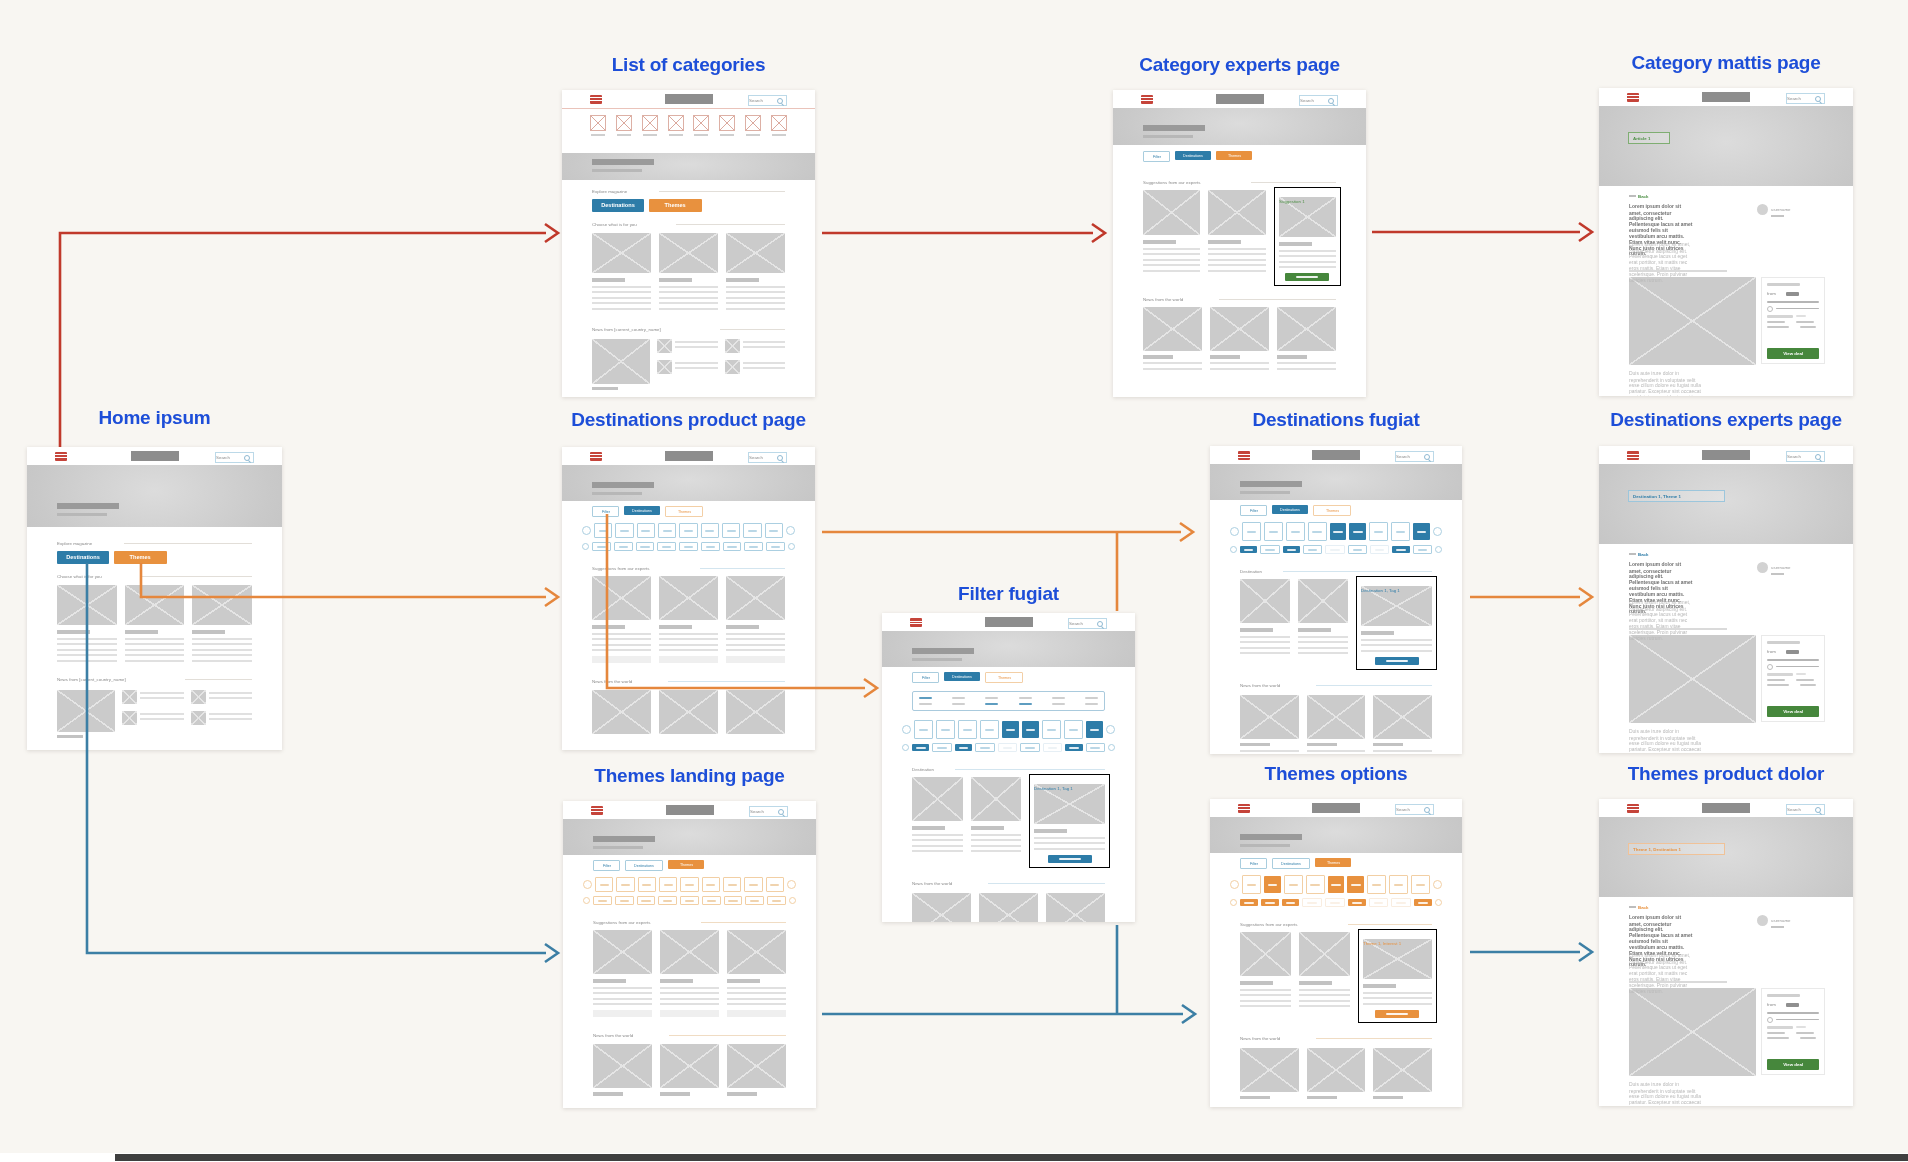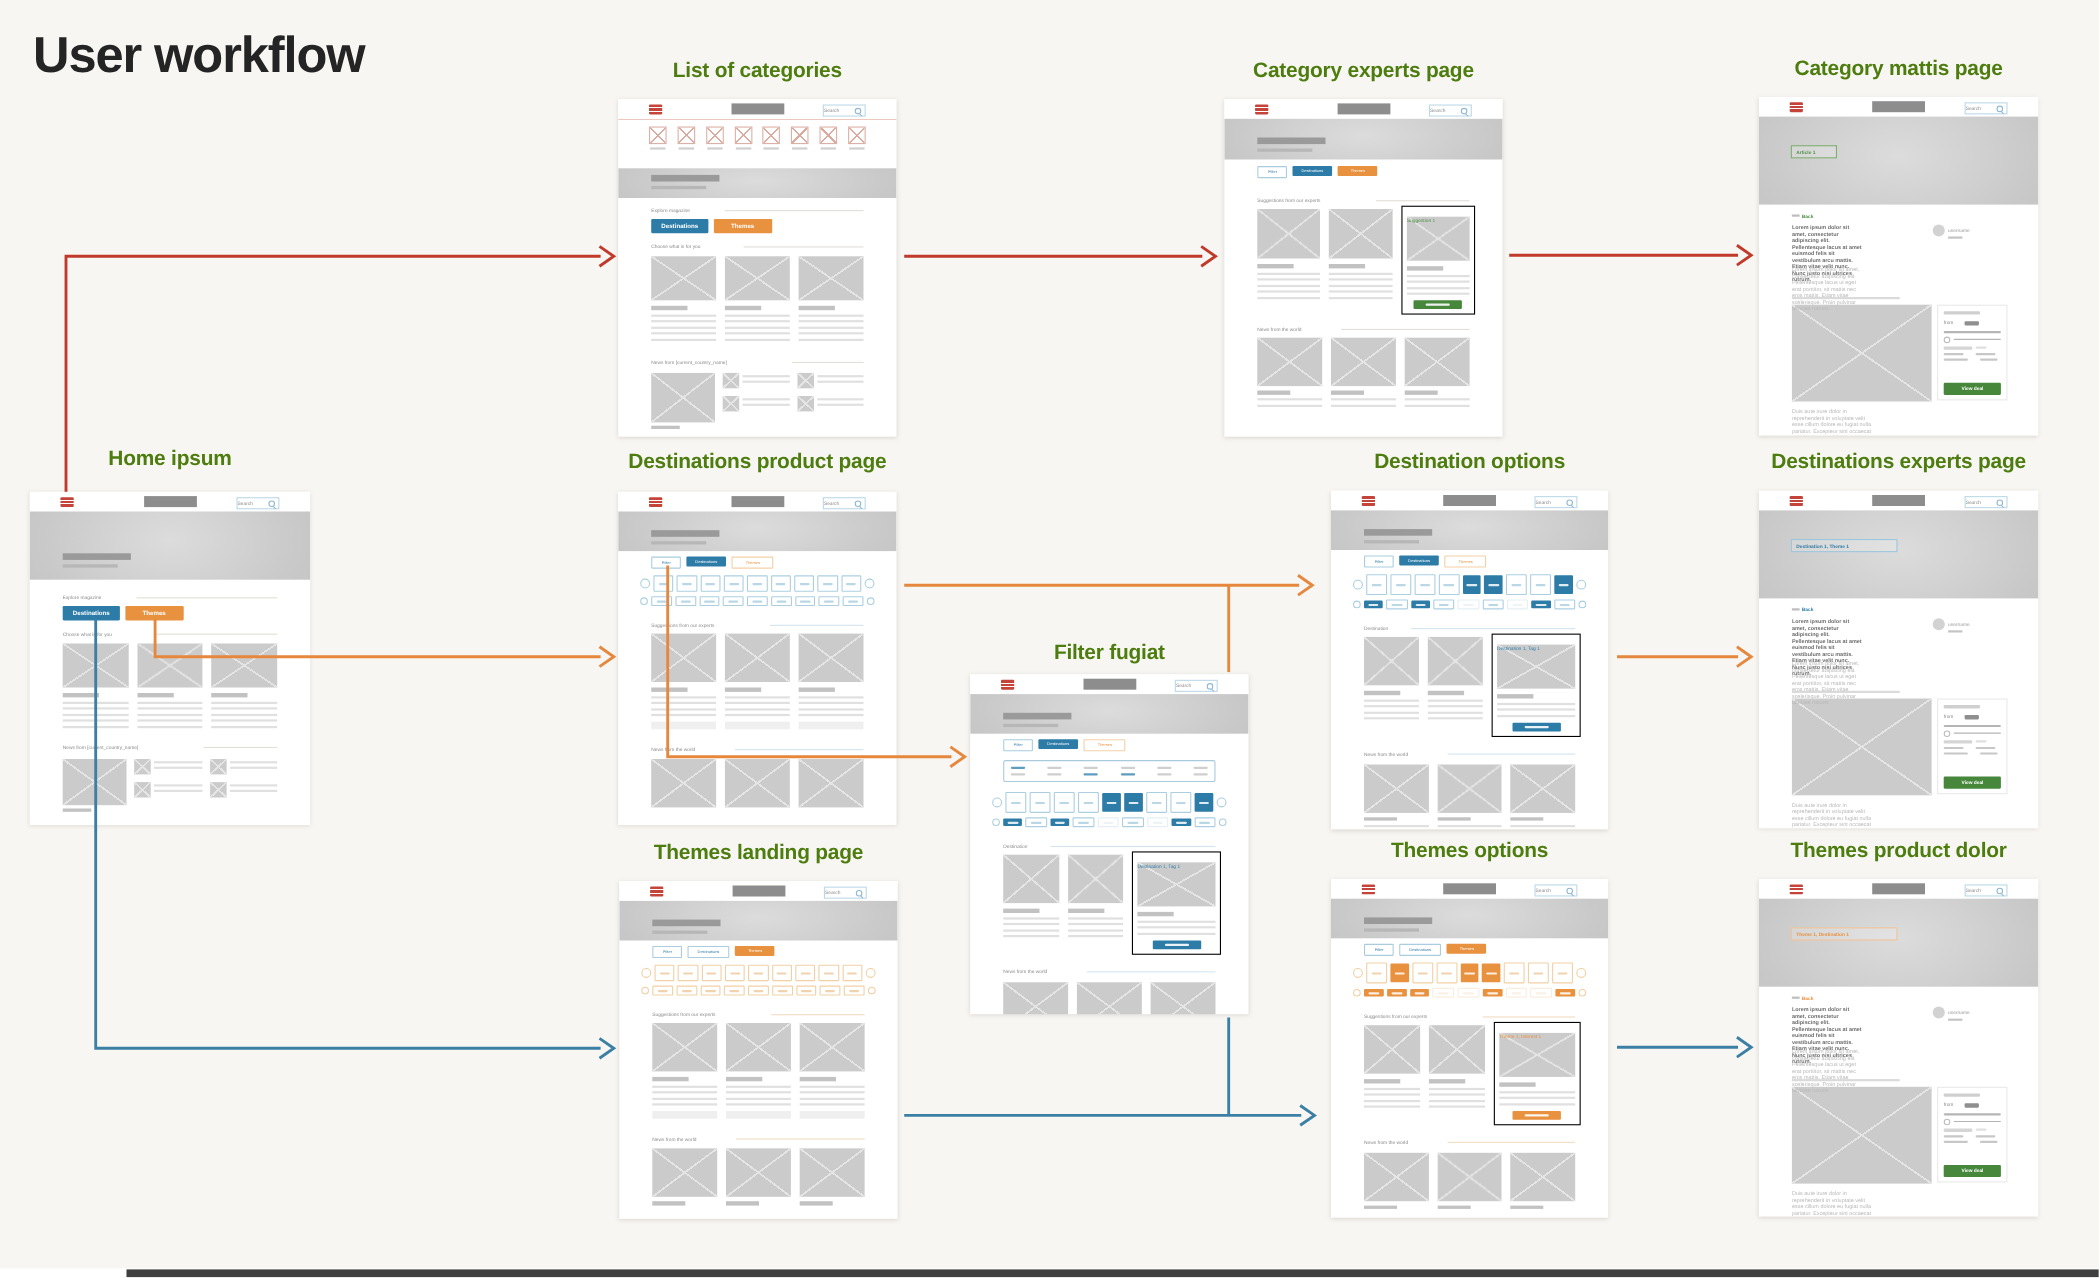--- a/index.html
+++ b/index.html
@@ -1,21 +1,21 @@
 <!DOCTYPE html>
 <html><head>
 <meta charset="utf-8">
 <style>
   html,body{margin:0;padding:0;}
   body{font-family:"Liberation Sans","DejaVu Sans",sans-serif;background:#fff;}
   #canvas{position:relative;width:1908px;height:1162px;background:#f8f6f2;overflow:hidden;}
 
   
   .main-title{position:absolute;left:30px;top:22px;font-size:46px;font-weight:800;color:#242424;letter-spacing:-1px;}
-  .ptitle{position:absolute;font-size:19px;font-weight:800;color:#4d7c0f;text-align:center;letter-spacing:-.2px;}
+  .ptitle{position:absolute;font-size:19px;font-weight:800;color:#1d4ed8;text-align:center;letter-spacing:-.2px;}
   .page{position:absolute;background:#fff;box-shadow:0 1px 4px rgba(120,110,100,.22);overflow:hidden;}
 
   
   .mt{font-size:8px;line-height:9px;transform:scale(.55);transform-origin:0 50%;white-space:nowrap;display:inline-block;color:#8a8a8a;}
   .bigbtn .bt{font-size:8px;line-height:9px;transform:scale(.7);transform-origin:50% 50%;white-space:nowrap;color:#fff;font-weight:bold;}
 
   
   .hd{position:relative;height:18px;background:#fff;}
   .logo{position:absolute;left:28px;top:5px;width:12px;height:9px;border-radius:1px;background:linear-gradient(#c5443a 0 2.5px,#ffffff 2.5px 3.5px,#c5443a 3.5px 5.5px,#ffffff 5.5px 6.5px,#c5443a 6.5px 9px);}
   .nav{position:absolute;left:50%;transform:translateX(-50%);top:4px;width:48px;height:10px;background:#8d8d8d;}
@@ -146,28 +146,27 @@
 
   
   .bottom-white{position:absolute;left:0;top:1153px;width:1908px;height:9px;background:#ffffff;}
   .bottom-bar{position:absolute;left:115px;top:1154px;width:1793px;height:7px;background:#3f3f3f;}
 </style>
 </head>
 <body>
 
 <div id="canvas">
 
-  <div class="main-title">User workflow</div>
 
   <div class="ptitle" style="left:562px;top:54px;width:253px;">List of categories</div>
   <div class="ptitle" style="left:1113px;top:54px;width:253px;">Category experts page</div>
   <div class="ptitle" style="left:1599px;top:52px;width:254px;">Category mattis page</div>
   <div class="ptitle" style="left:27px;top:407px;width:255px;">Home ipsum</div>
   <div class="ptitle" style="left:562px;top:409px;width:253px;">Destinations product page</div>
-  <div class="ptitle" style="left:1210px;top:409px;width:252px;">Destination options</div>
+  <div class="ptitle" style="left:1210px;top:409px;width:252px;">Destinations fugiat</div>
   <div class="ptitle" style="left:1599px;top:409px;width:254px;">Destinations experts page</div>
   <div class="ptitle" style="left:882px;top:583px;width:253px;">Filter fugiat</div>
   <div class="ptitle" style="left:563px;top:765px;width:253px;">Themes landing page</div>
   <div class="ptitle" style="left:1210px;top:763px;width:252px;">Themes options</div>
   <div class="ptitle" style="left:1599px;top:763px;width:254px;">Themes product dolor</div>
 
   <div class="page" style="left:562px;top:90px;width:253px;height:307px;">
     <div class="hd">
       <div class="logo"></div>
       <div class="nav"></div>

